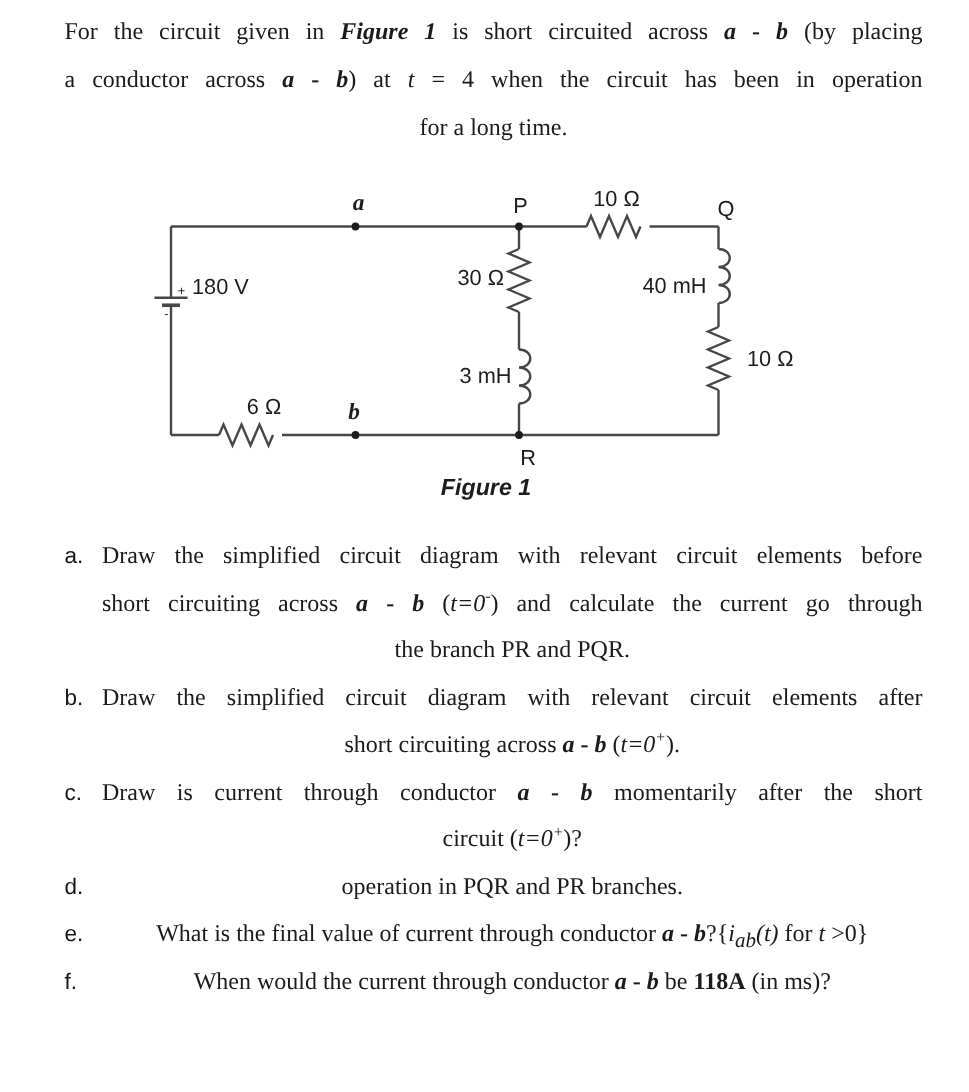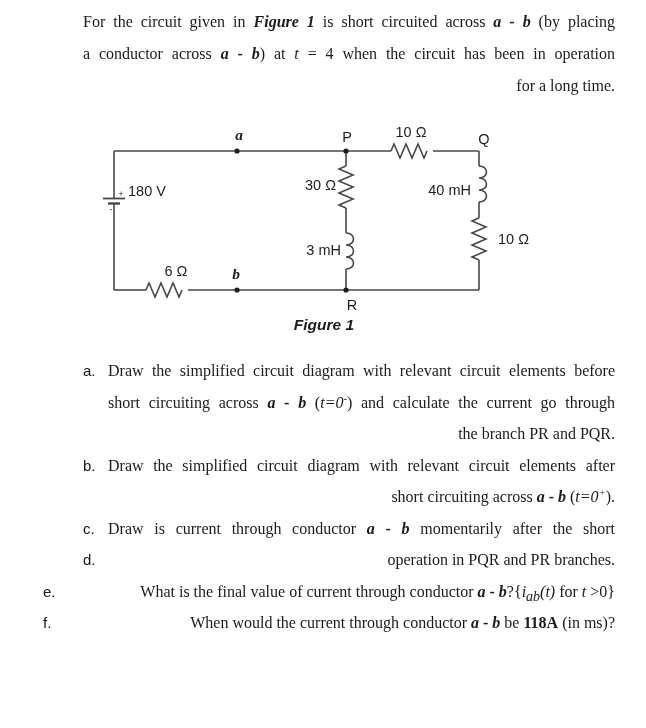--- a/index.html
+++ b/index.html
@@ -8,23 +8,23 @@
     font-family:"Liberation Serif",serif;color:#1b1b1b;
   }
   .intro{
     position:absolute;left:43px;top:6px;width:572px;
     font-size:16px;line-height:32px;
   }
   .qlist{
     position:absolute;left:43px;top:355px;width:572px;
     font-size:16px;line-height:31.5px;
   }
-  .tline{position:relative;text-align:right;}
+  .tline{position:relative;text-align:center;}
   .qlist .tline{padding-left:25px;}
-  .tline.fill{text-align:justify;text-align-last:justify;margin-left:40px;}
+  .tline.fill{text-align:justify;text-align-last:justify;}
   .marker{
     position:absolute;left:0;top:0;
     font-family:"Liberation Sans",sans-serif;font-size:15px;color:#161616;
   }
   .b{font-weight:bold;}
   .i{font-style:italic;}
   .sup{vertical-align:super;font-size:10.5px;line-height:0;}
   .sub{vertical-align:sub;font-size:14px;line-height:0;}
   .circuit-svg{position:absolute;left:0;top:0;}
   .circuit-svg text{
@@ -102,20 +102,21 @@
       <div class="tline fill"><span class="marker">a.</span><span>Draw the simplified circuit diagram with relevant circuit elements before</span></div>
       <div class="tline fill"><span>short circuiting across </span><span class="b i">a</span><span class="b"> - </span><span class="b i">b</span><span> (</span><span class="i">t</span><span class="i">=0</span><span class="i sup">-</span><span>) and calculate the current go through</span></div>
       <div class="tline"><span>the branch PR and PQR.</span></div>
     </div>
     <div>
       <div class="tline fill"><span class="marker">b.</span><span>Draw the simplified circuit diagram with relevant circuit elements after</span></div>
       <div class="tline"><span>short circuiting across </span><span class="b i">a</span><span class="b"> - </span><span class="b i">b</span><span> (</span><span class="i">t</span><span class="i">=0</span><span class="i sup">+</span><span>).</span></div>
     </div>
     <div>
       <div class="tline fill"><span class="marker">c.</span><span>Draw is current through conductor </span><span class="b i">a</span><span class="b"> - </span><span class="b i">b</span><span> momentarily after the short</span></div>
+      <div class="tline"><span>circuit (</span><span class="i">t</span><span class="i">=0</span><span class="i sup">+</span><span>)?</span></div>
     </div>
     <div>
       <div class="tline fill"><span class="marker">d.</span></div>
       <div class="tline"><span>operation in PQR and PR branches.</span></div>
     </div>
     <div>
       <div class="tline"><span class="marker">e.</span><span>What is the final value of current through conductor </span><span class="b i">a</span><span class="b"> - </span><span class="b i">b</span><span>?{</span><span class="i">i</span><span class="i sub">ab</span><span class="i">(</span><span class="i">t</span><span class="i">)</span><span> for </span><span class="i">t</span><span> &gt;0}</span></div>
     </div>
     <div>
       <div class="tline"><span class="marker">f.</span><span>When would the current through conductor </span><span class="b i">a</span><span class="b"> - </span><span class="b i">b</span><span> be </span><span class="b">118A</span><span> (in ms)?</span></div>

